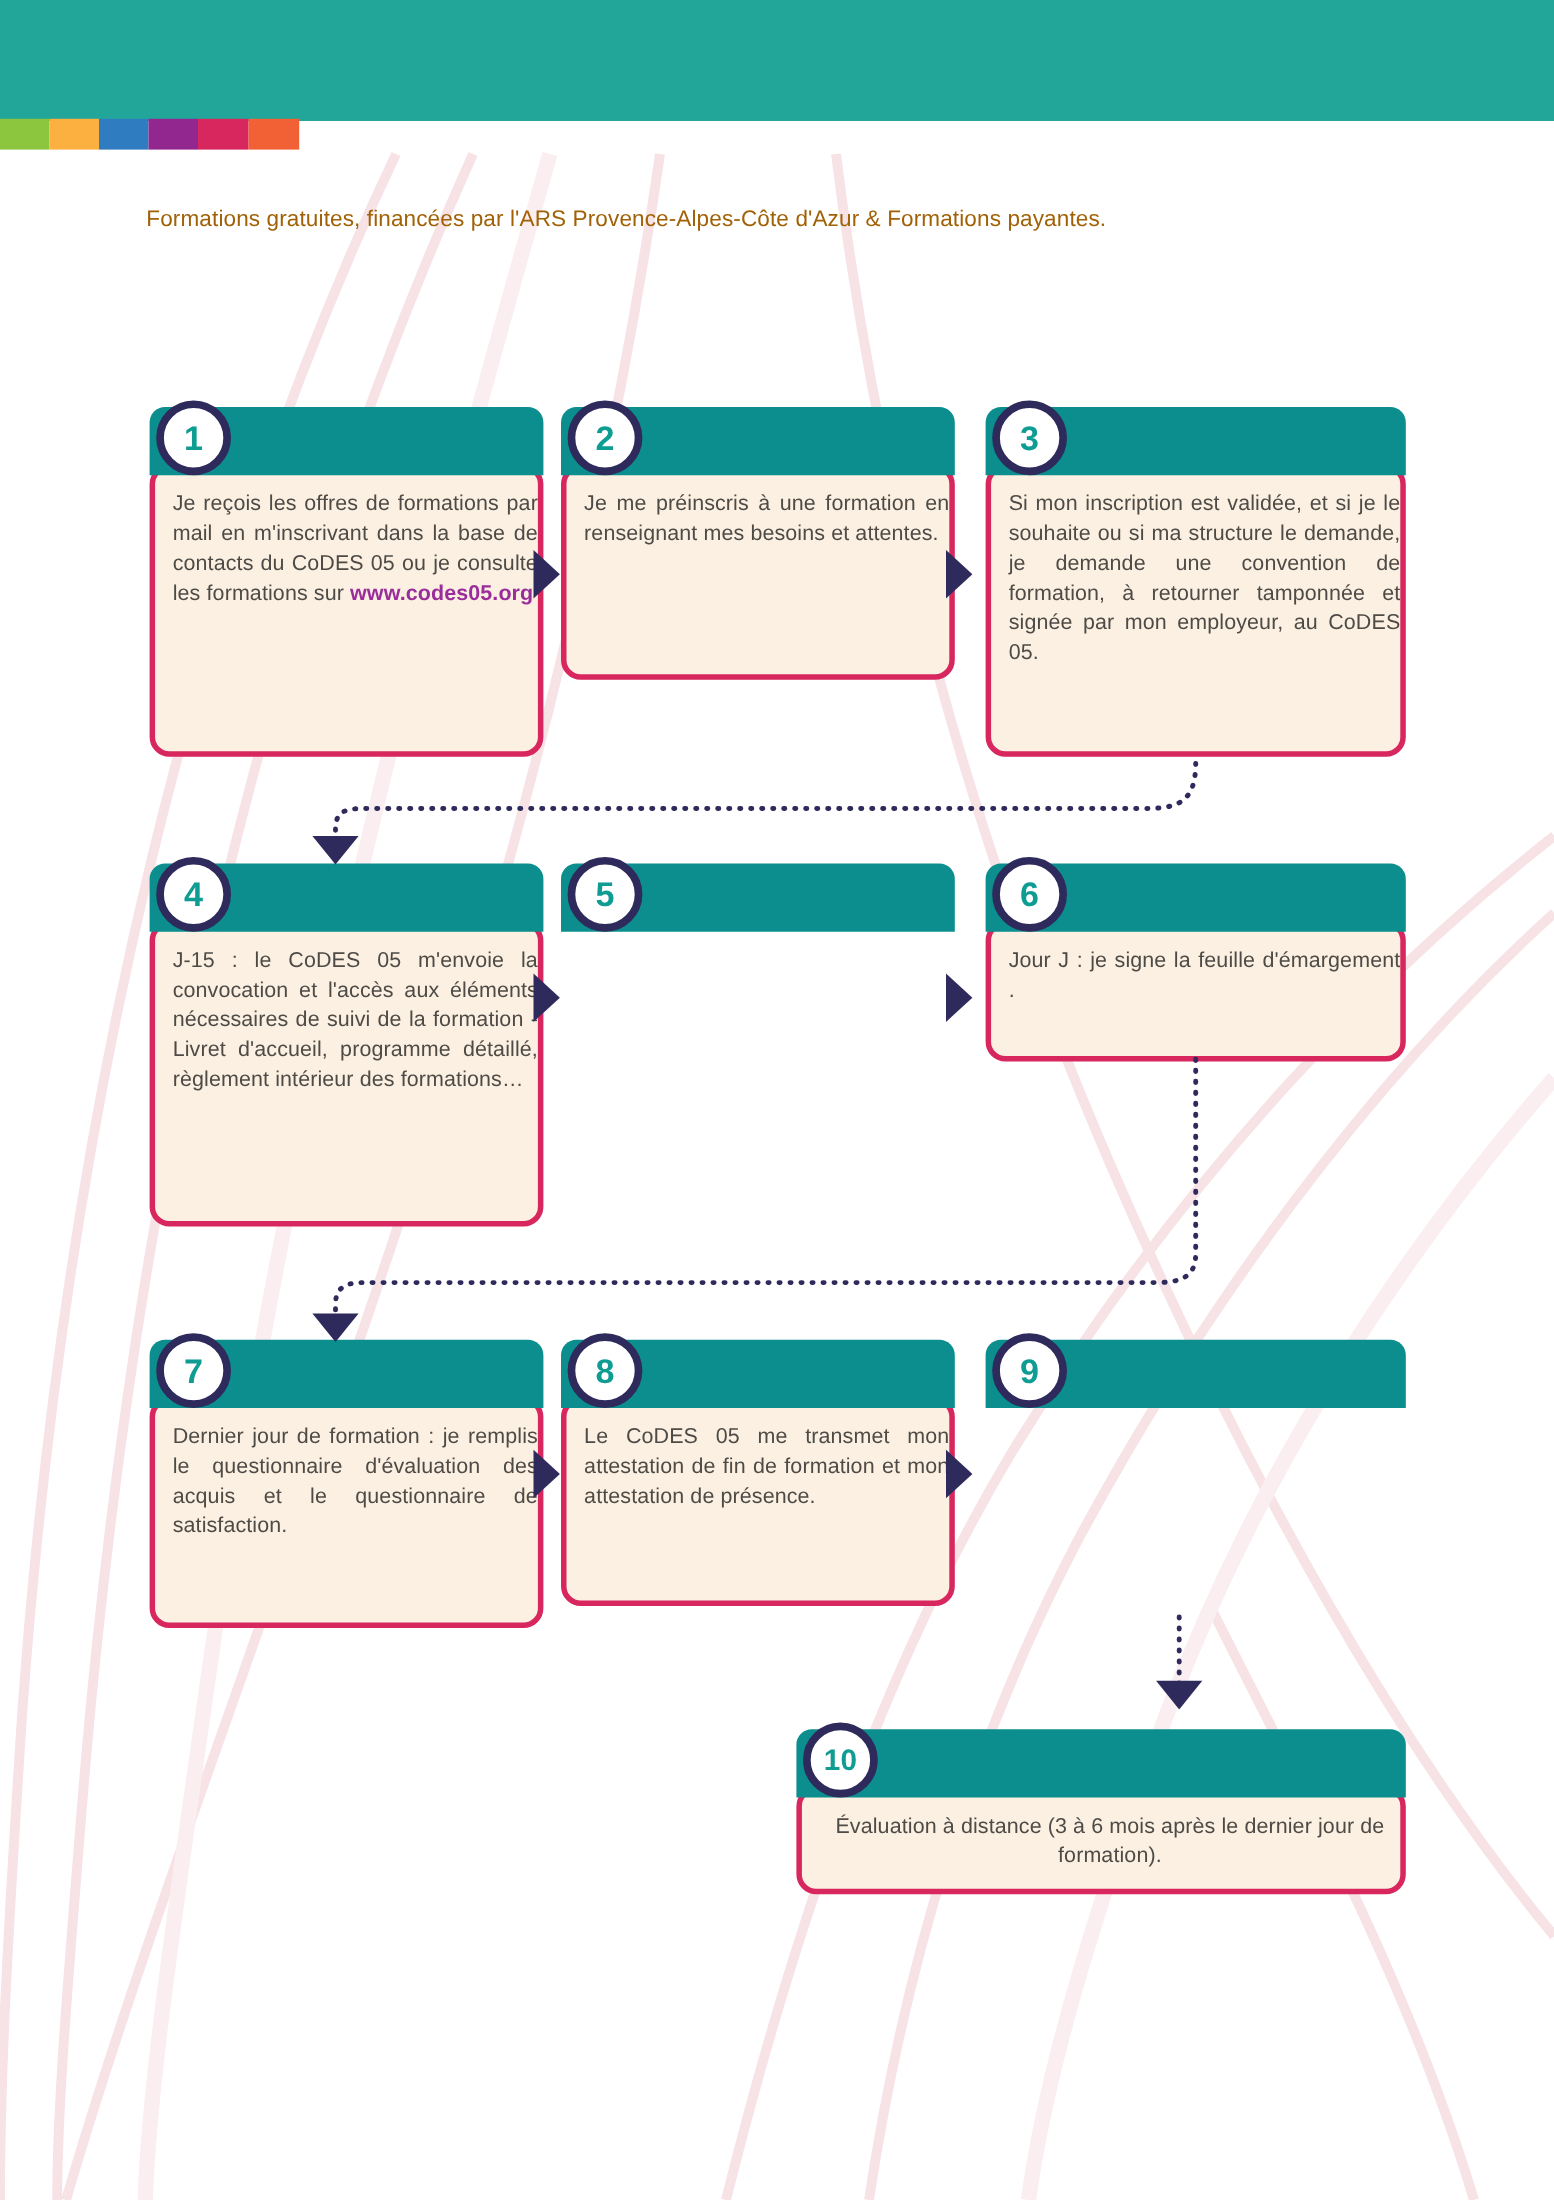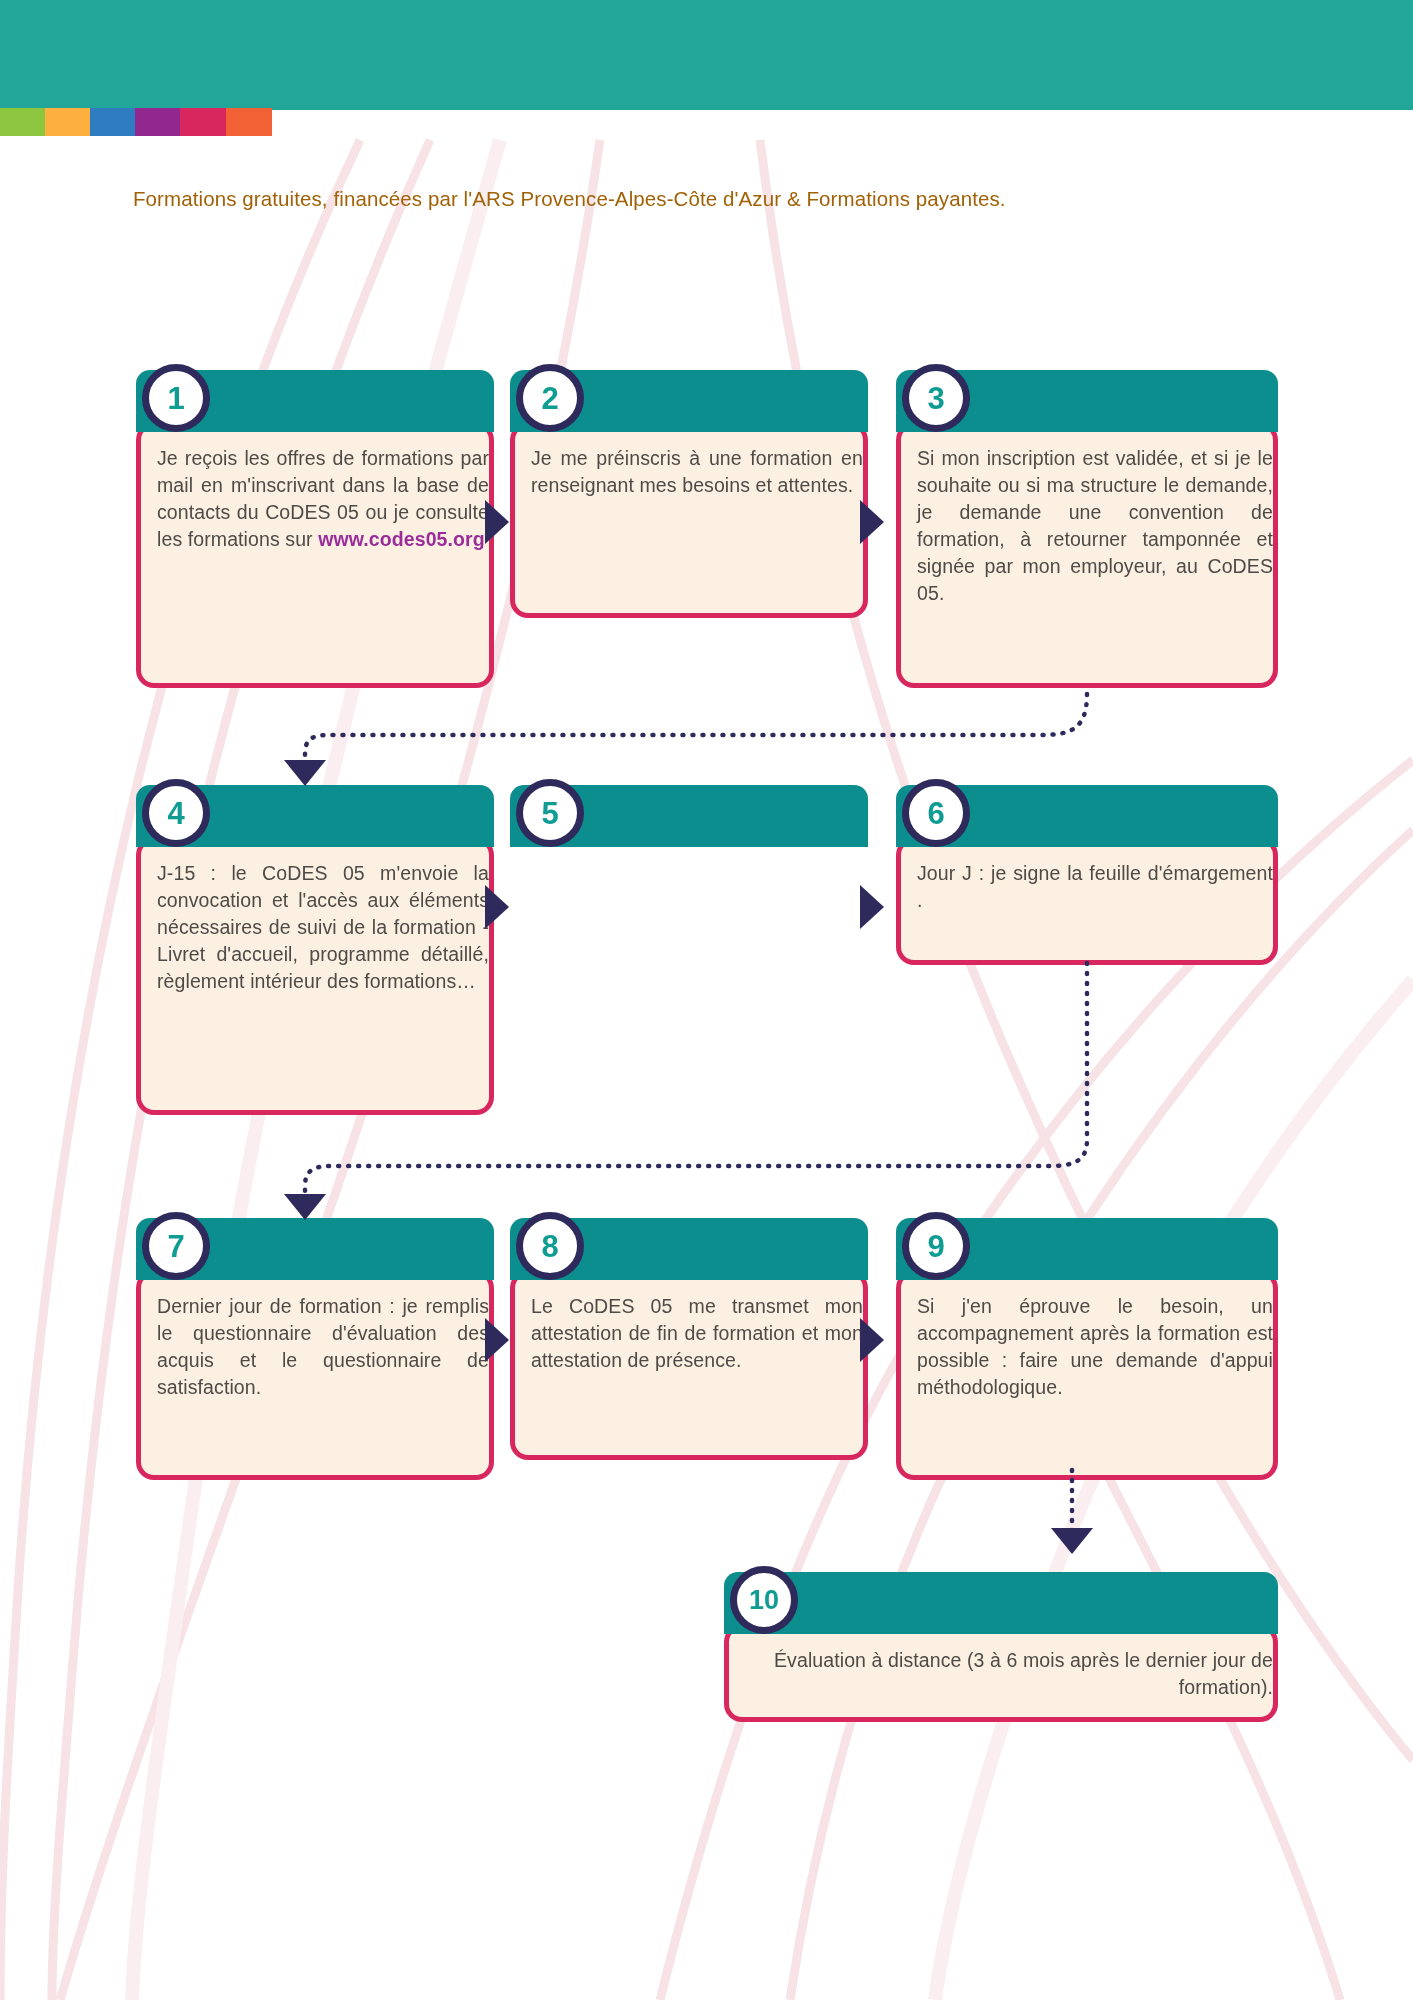--- a/index.html
+++ b/index.html
@@ -285,29 +285,26 @@
     <div class="card-head"></div>
     <div class="card-body">
       <div class="card-text">Le CoDES 05 me transmet mon attestation de fin de formation et mon attestation de présence.</div>
     </div>
     <div class="badge">8</div>
   </div>
   <div class="tri-right" style="left:860px; top:1318px;"></div>
 
   <div class="card" style="left:896px; top:1218px; width:382px; height:262px;">
     <div class="card-head"></div>
-    <div class="card-body">
-      <div class="card-text">Si j'en éprouve le besoin, un accompagnement après la formation est possible : faire une demande d'appui méthodologique.</div>
-    </div>
     <div class="badge">9</div>
   </div>
 
   <div class="tri-down" style="left:1051px; top:1528px;"></div>
 
   <div class="card" style="left:724px; top:1572px; width:554px; height:150px;">
     <div class="card-head"></div>
     <div class="card-body">
-      <div class="card-text" style="text-align:right;">Évaluation à distance (3 à 6 mois après le dernier jour de formation).</div>
+      <div class="card-text" style="text-align:center;">Évaluation à distance (3 à 6 mois après le dernier jour de formation).</div>
     </div>
     <div class="badge wide">10</div>
   </div>
 
 </div>
 
 </body></html>

